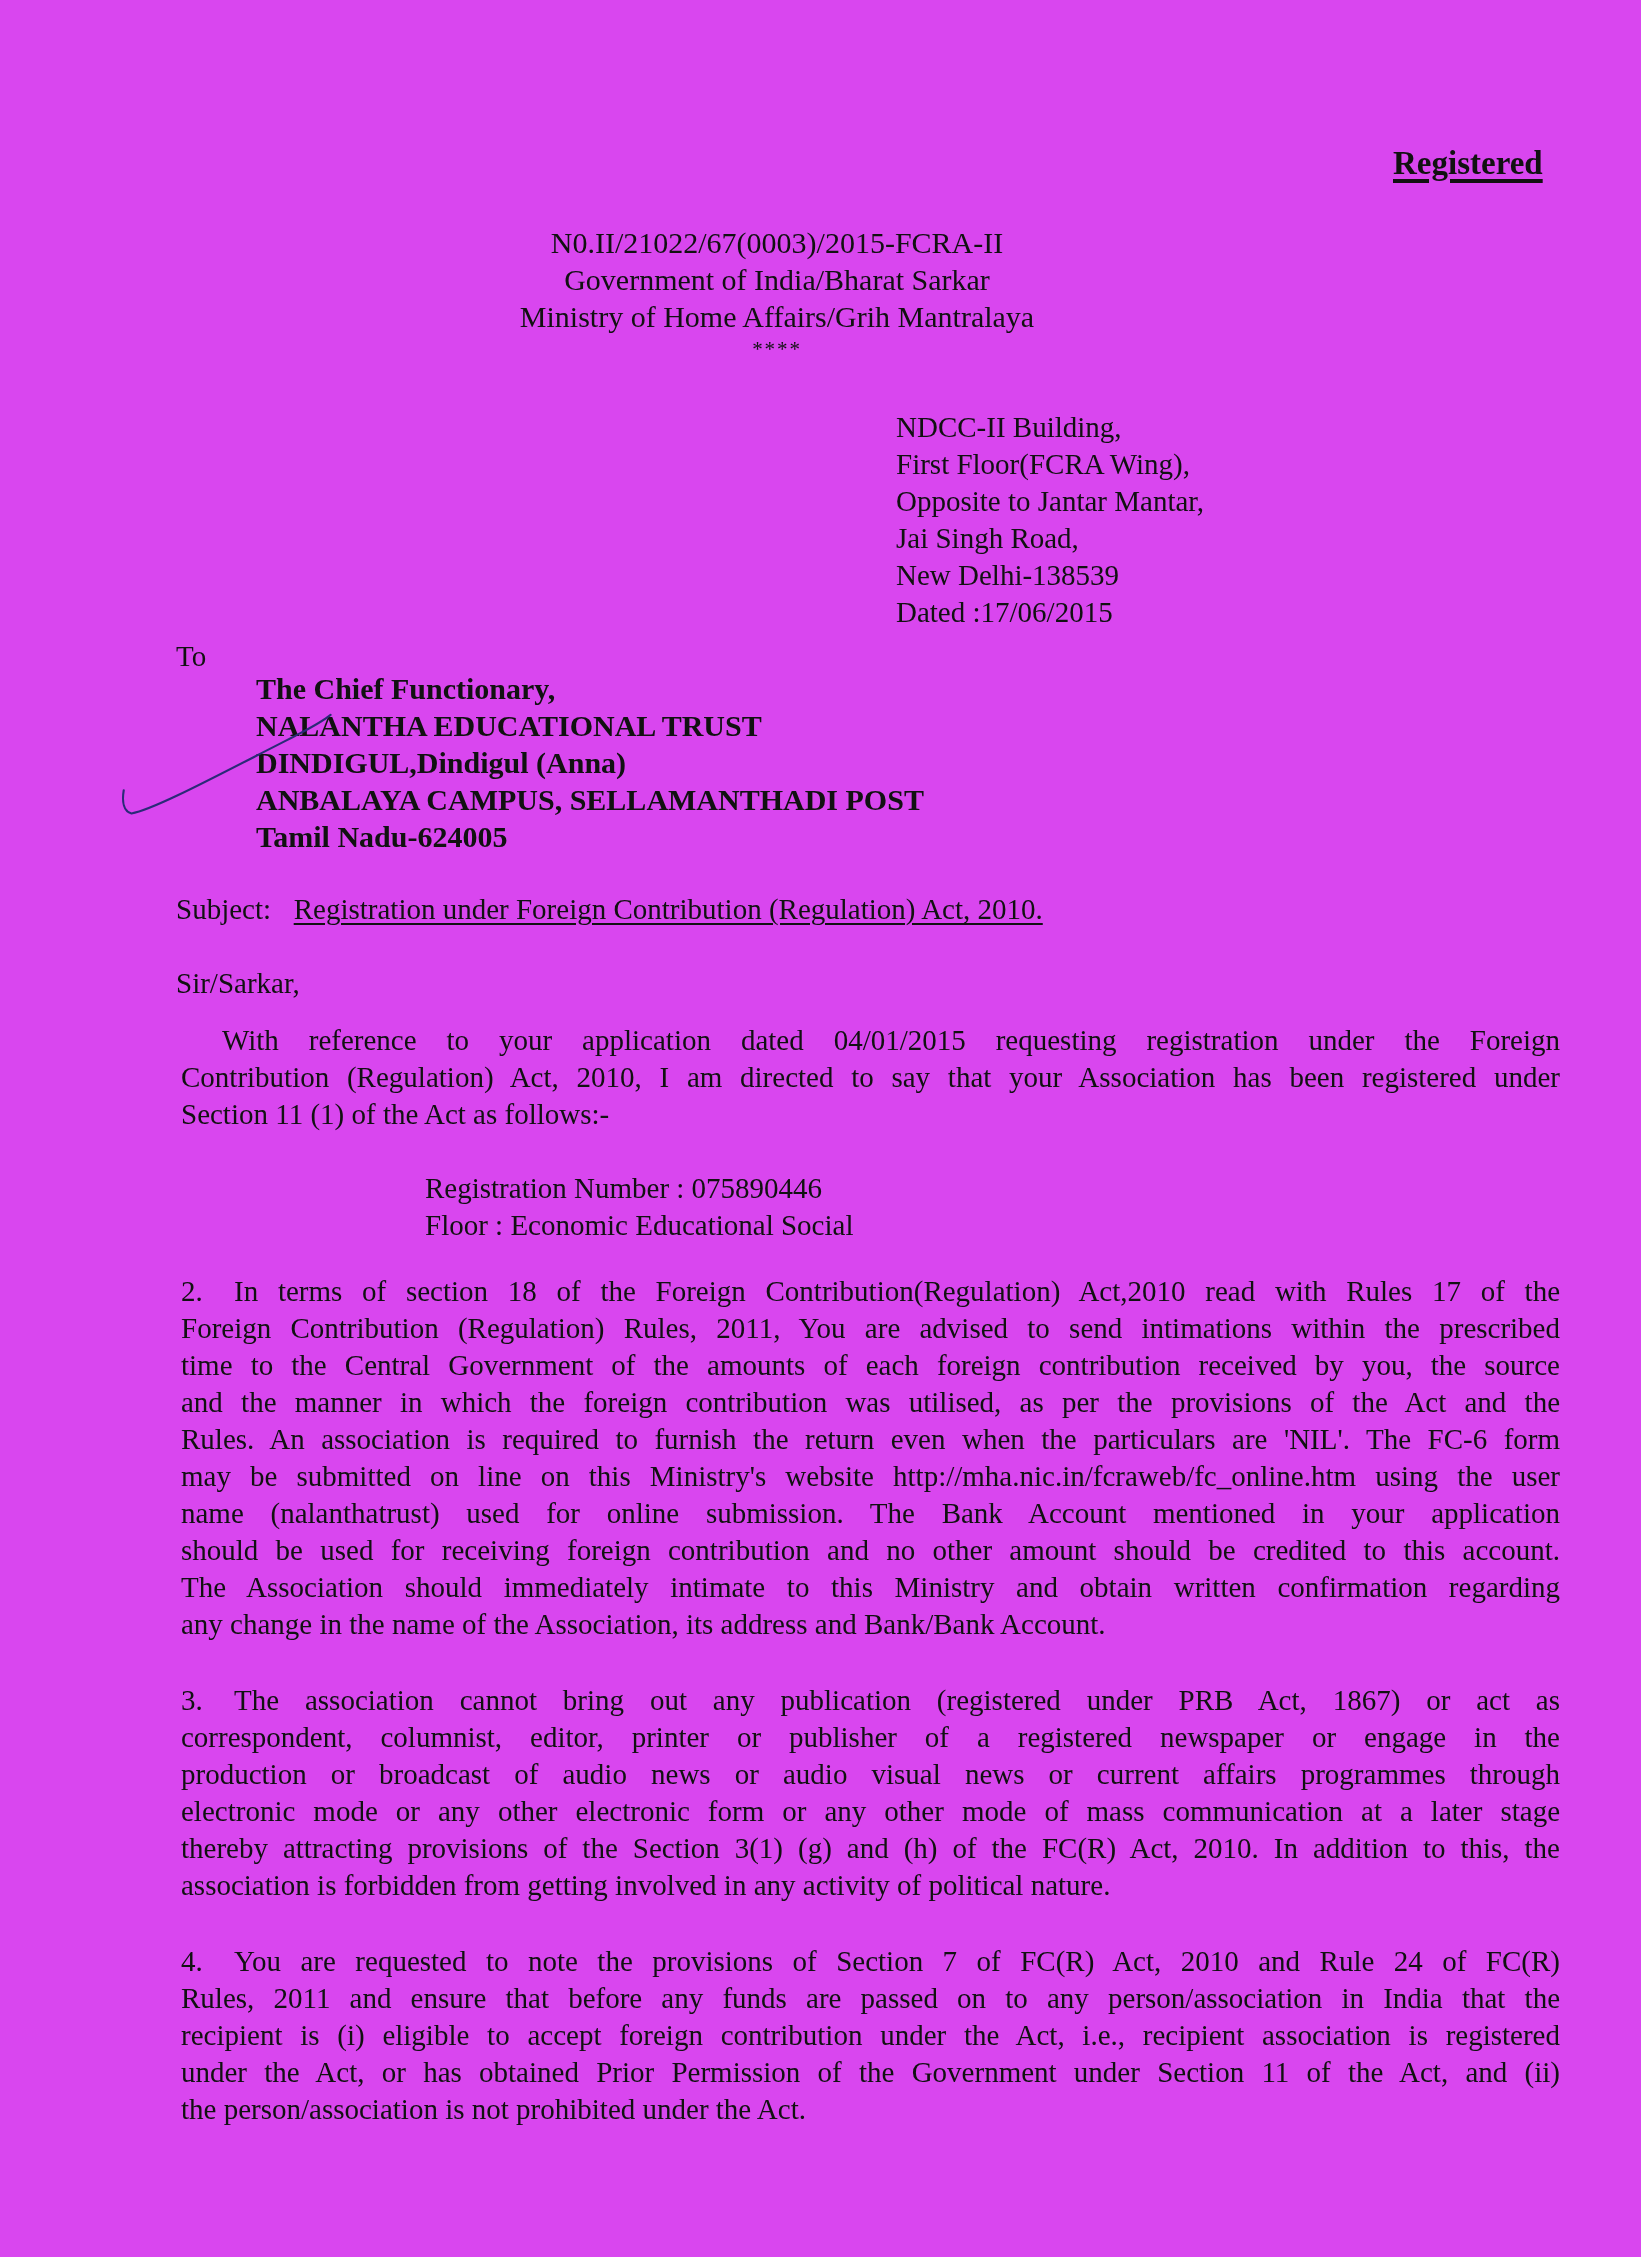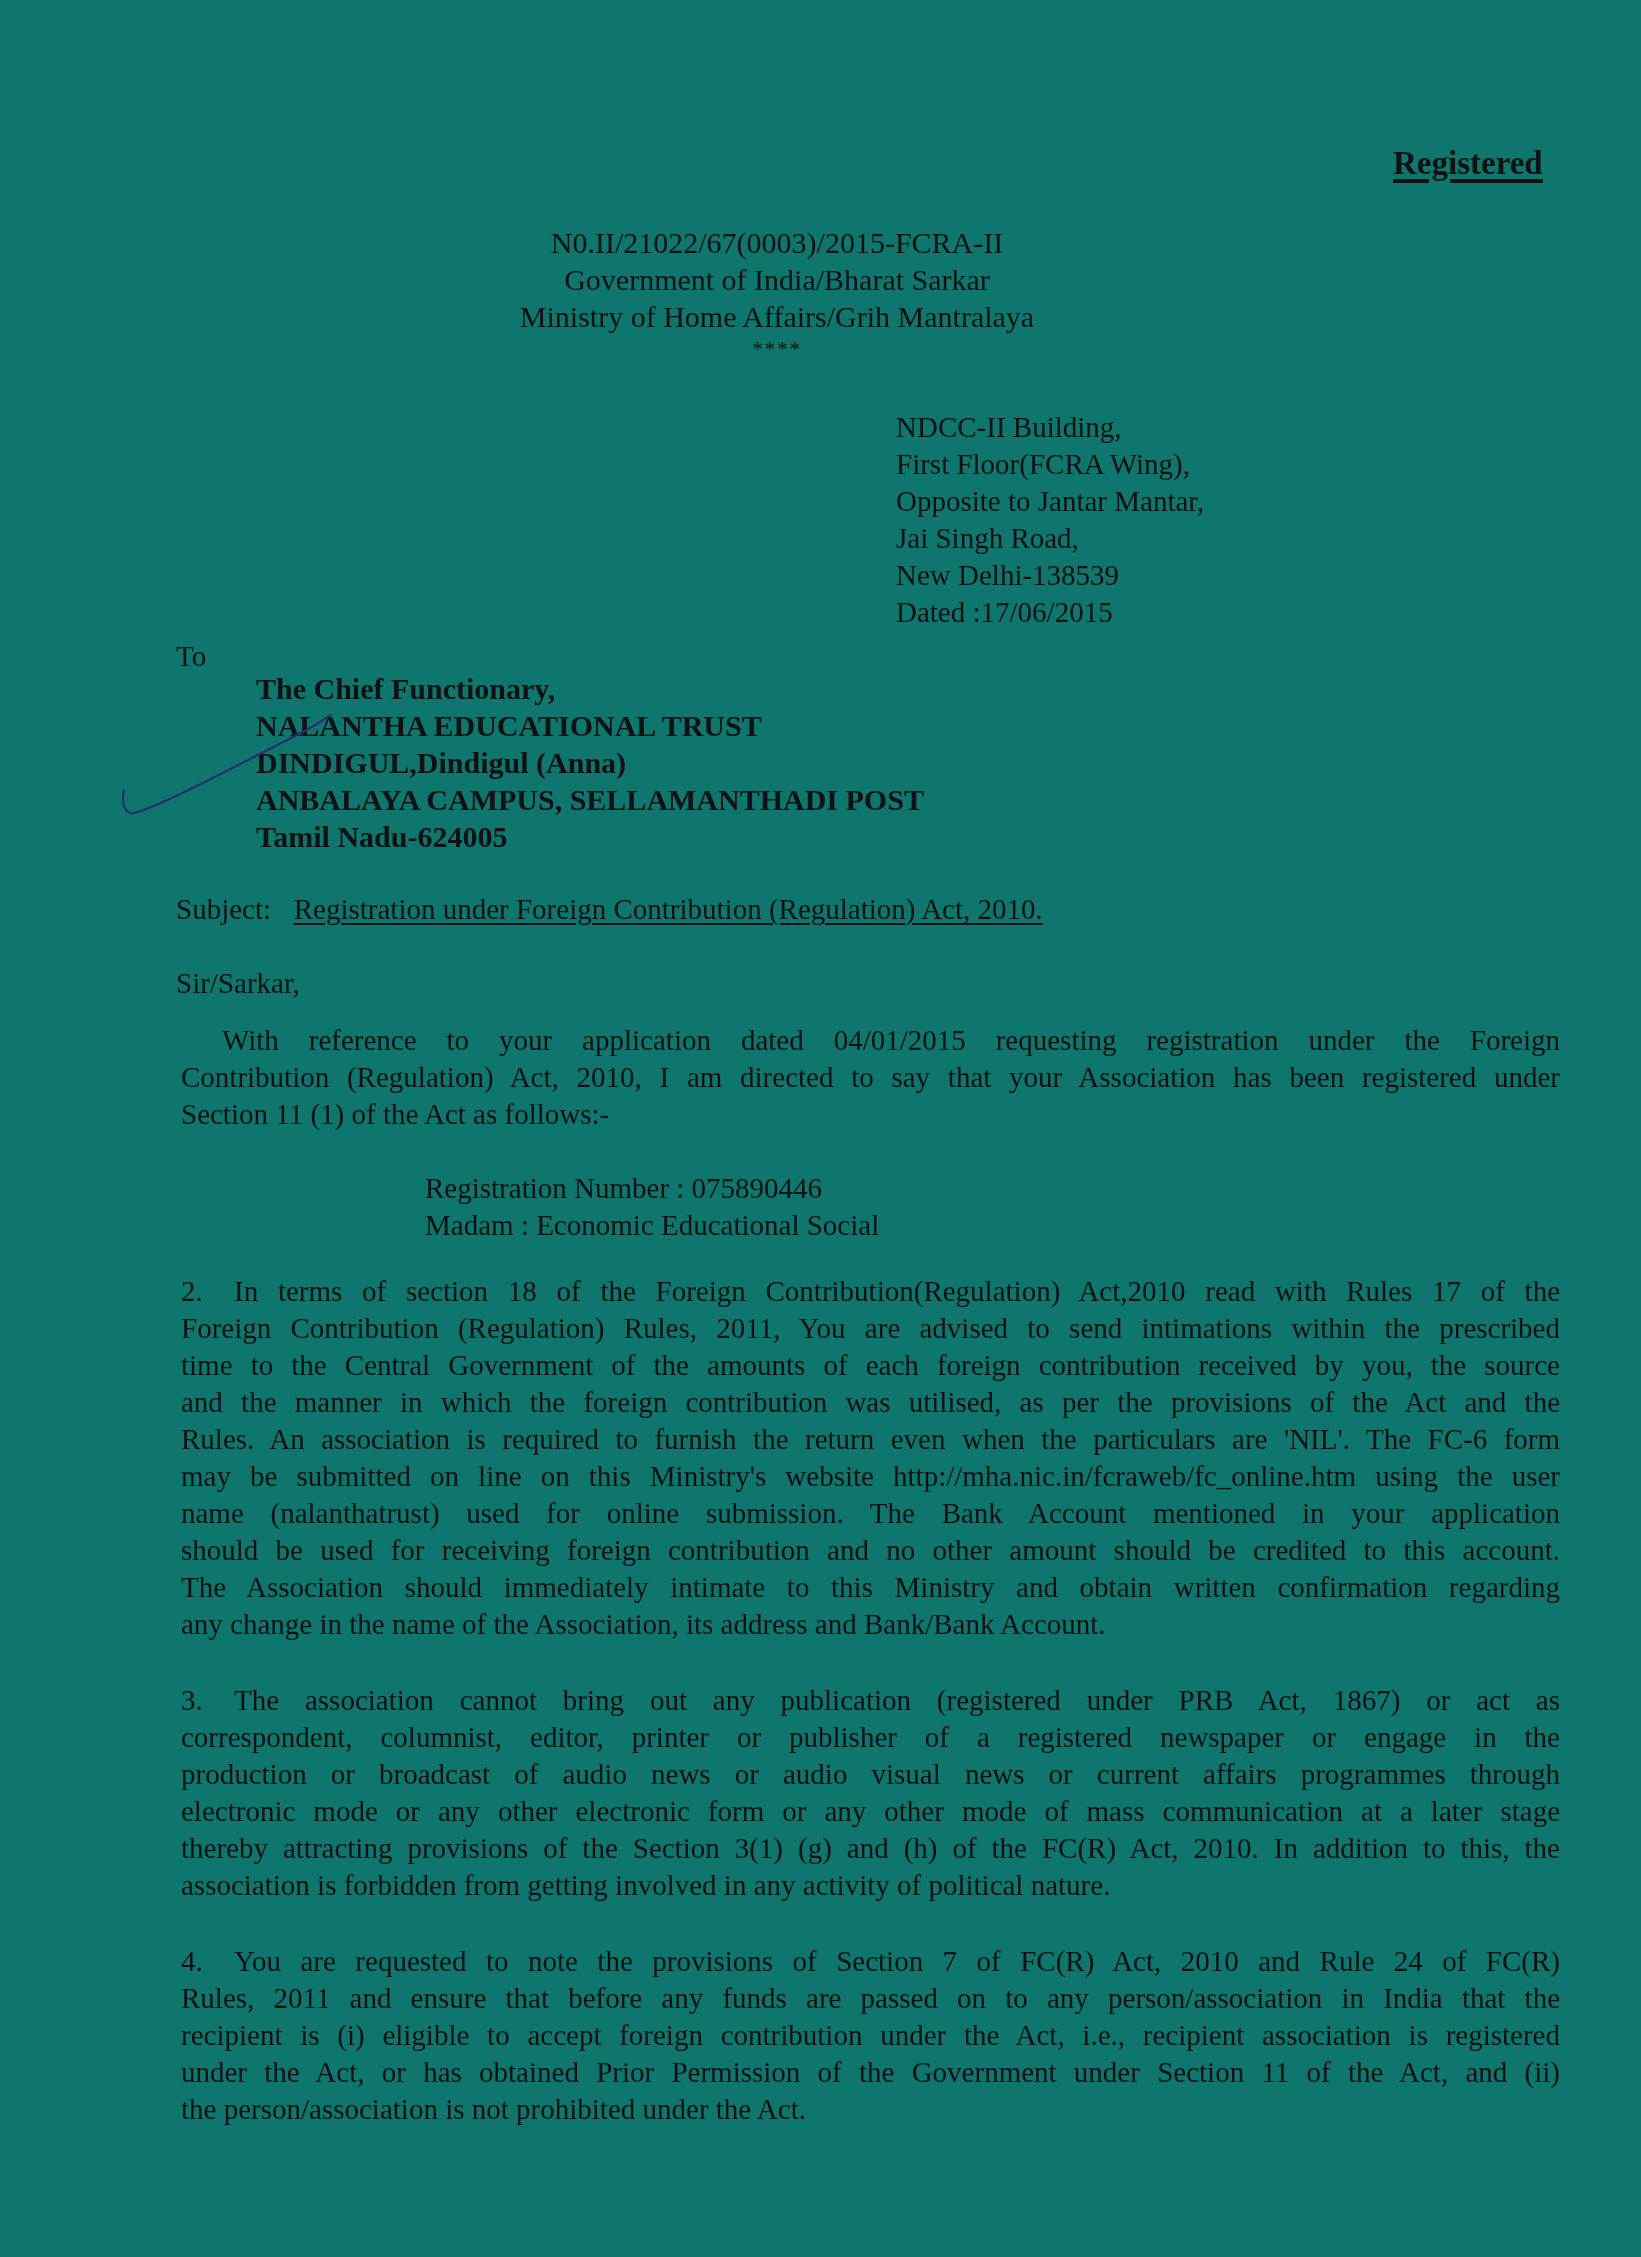--- a/index.html
+++ b/index.html
@@ -1,18 +1,18 @@
 <!DOCTYPE html>
 <html><head>
 <meta charset="utf-8">
 <style>
   html, body { margin: 0; padding: 0; background: #ffffff; }
   body { width: 1641px; height: 2257px; position: relative; overflow: hidden;
          font-family: "Liberation Serif", "DejaVu Serif", serif; color: #111; }
-  .page { position: absolute; inset: 0; background: #0f766e; }
+  .page { position: absolute; inset: 0; background: #d946ef; }
   .abs { position: absolute; white-space: nowrap; }
   .registered { left: 1393px; top: 145px; font-size: 33px; font-weight: bold;
                 text-decoration: underline; text-decoration-thickness: 3.9px; text-underline-offset: 4.8px; }
   .header { left: 434px; width: 686px; top: 224px; text-align: center; font-size: 30px; line-height: 37px; }
   .header div { white-space: nowrap; }
   .stars { font-size: 21px; letter-spacing: 1.9px; line-height: 29px; }
   .address { left: 896px; top: 409px; font-size: 29px; line-height: 37px; }
   .to { left: 176px; top: 640px; font-size: 29px; }
   .recipient { left: 256px; top: 670px; font-size: 30px; font-weight: bold; line-height: 37px; }
   .subject { left: 176px; top: 893px; font-size: 29px; }
@@ -81,21 +81,21 @@
     <span class="ln first">With reference to your application dated 04/01/2015 requesting registration under the Foreign</span>
     <span class="ln">Contribution (Regulation) Act, 2010, I am directed to say that your Association has been registered under</span>
     <span class="ln last">Section 11 (1) of the Act as follows:-</span>
   </div>
 
   <div class="abs regblock">
     <div>
       <span>Registration Number : </span><b>075890446</b>
     </div>
     <div>
-      <span>Madam : </span><b>Economic Educational Social</b>
+      <span>Floor : </span><b>Economic Educational Social</b>
     </div>
   </div>
 
   <div class="para p2">
     <span class="ln"><span class="num">2.</span><span>In terms of section 18 of the Foreign Contribution(Regulation) Act,2010 read with Rules 17 of the</span></span>
     <span class="ln">Foreign Contribution (Regulation) Rules, 2011, You are advised to send intimations within the prescribed</span>
     <span class="ln">time to the Central Government of the amounts of each foreign contribution received by you, the source</span>
     <span class="ln">and the manner in which the foreign contribution was utilised, as per the provisions of the Act and the</span>
     <span class="ln">Rules. An association is required to furnish the return even when the particulars are 'NIL'. The FC-6 form</span>
     <span class="ln">may be submitted on line on this Ministry's website http://mha.nic.in/fcraweb/fc_online.htm using the user</span>

